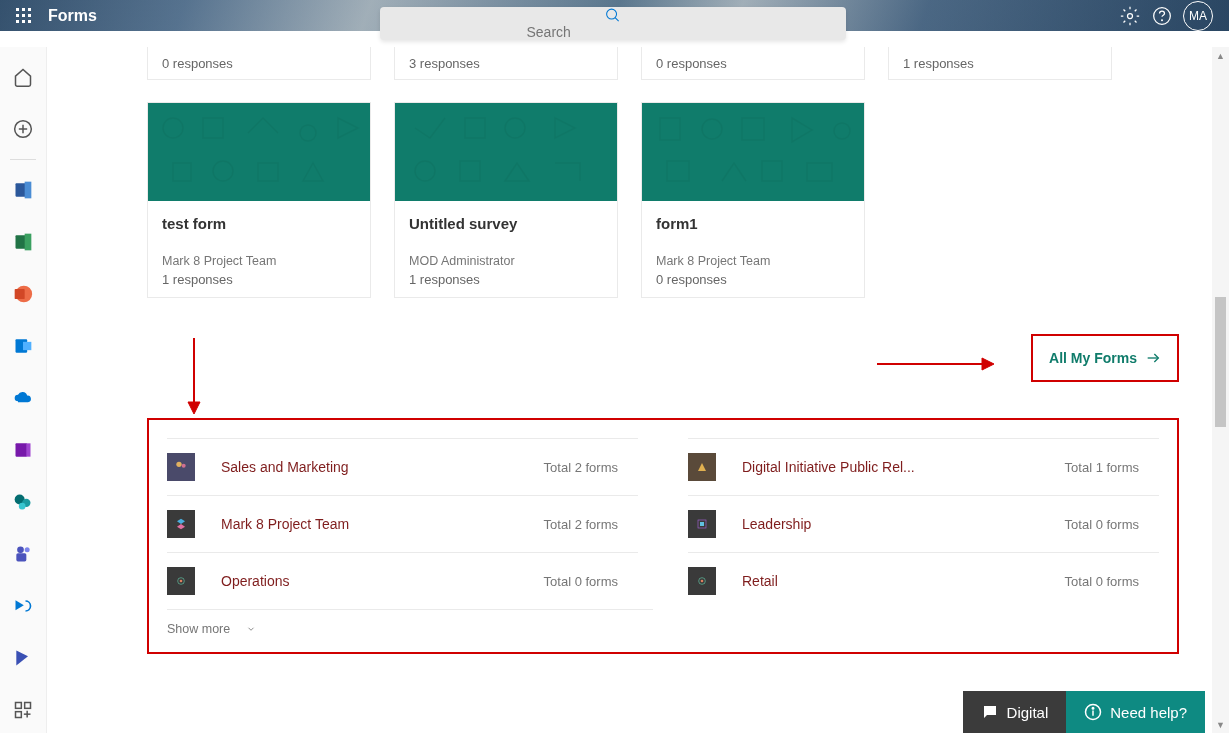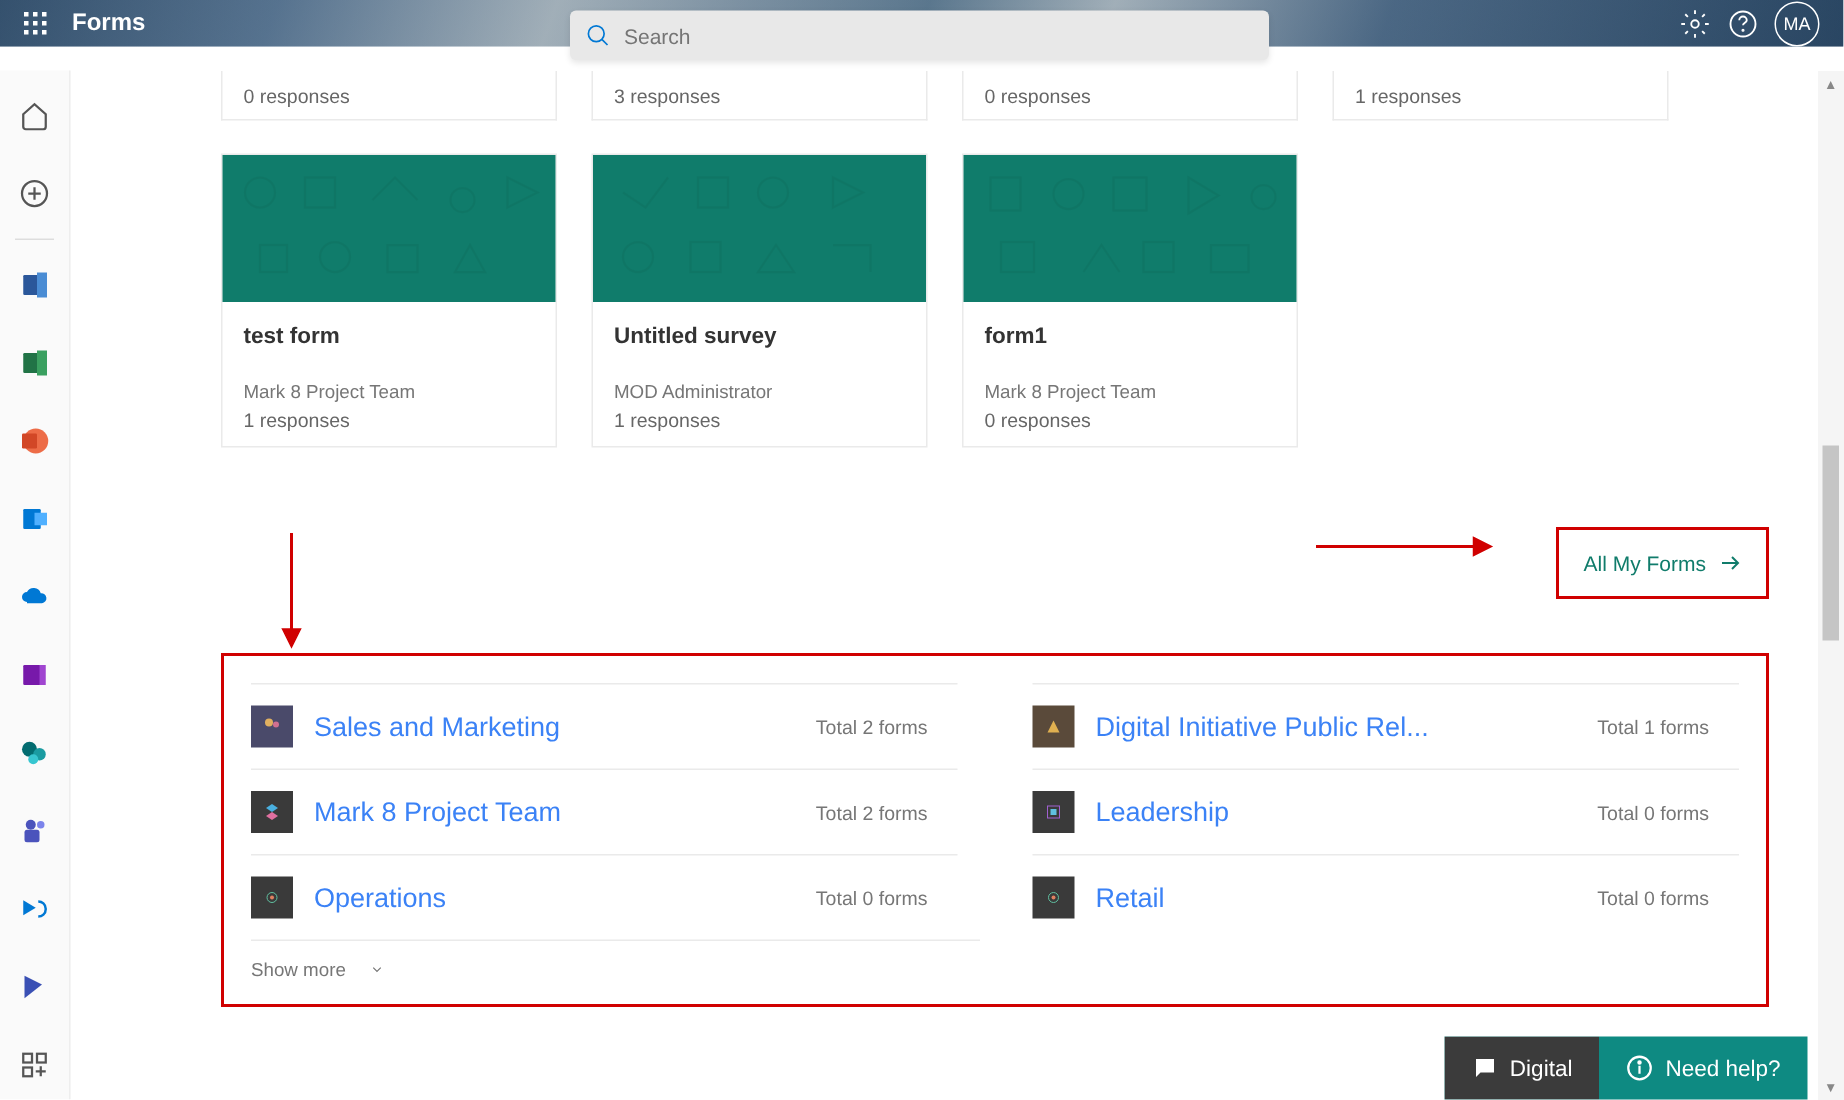--- a/index.html
+++ b/index.html
@@ -14,20 +14,21 @@
     linear-gradient(110deg, #3a5a7a 0%, #6a8aaa 15%, #d5e0e5 30%, #a0b5c5 40%, #7090a8 50%, #d5e0e5 60%, #5a7a9a 75%, #2a4a6a 100%);
   display: flex; align-items: center; padding: 10px 8px; color: #fff; position: relative;
 }
 .waffle { width: 32px; height: 32px; display: flex; align-items: center; justify-content: center; cursor: pointer; }
 .waffle svg { fill: #fff; }
 .app-title { margin-left: 8px; font-size: 16px; font-weight: 600; }
 .search-box {
   position: absolute; left: 380px; top: 7px; width: 466px; height: 33px;
   background: #e8e8e8; border-radius: 4px; display: flex; align-items: center; padding: 0 10px;
   box-shadow: 0 2px 4px rgba(0,0,0,0.1);
+  flex-direction: column;
 }
 .search-box svg { fill: none; stroke: #0078d4; stroke-width: 1.5; }
 .search-box input {
   flex: 1; border: none; background: transparent; font-size: 14px; color: #666;
   margin-left: 8px; outline: none;
 }
 .header-right { margin-left: auto; display: flex; align-items: center; gap: 10px; padding-right: 8px; }
 .header-icon { width: 22px; height: 22px; cursor: pointer; display: flex; align-items: center; justify-content: center; }
 .header-icon svg { stroke: #fff; fill: none; stroke-width: 1.5; }
 .avatar {
@@ -63,21 +64,21 @@
 .card-hero svg { position: absolute; opacity: 0.15; stroke: #0a5a4a; fill: none; stroke-width: 1.5; }
 .card-body { padding: 14px 14px 10px 14px; }
 .card-title { font-size: 15px; font-weight: 600; color: #333; margin-bottom: 22px; }
 .card-owner { font-size: 12.5px; color: #767676; margin-bottom: 4px; }
 .card-resp { font-size: 13px; color: #666; }
 
 
 .all-forms-row { display: flex; justify-content: flex-end; margin-top: 36px; margin-bottom: 36px; position: relative; }
 .all-forms-link {
   border: 2px solid #d00000; padding: 14px 16px; display: flex; align-items: flex-end; gap: 8px;
-  color: #107c6b; font-size: 14px; font-weight: 400; cursor: pointer; margin-top: 17px;
+  color: #107c6b; font-size: 14px; font-weight: 700; cursor: pointer;
 }
 .all-forms-link svg { stroke: #107c6b; fill: none; stroke-width: 2; }
 
 
 .arrow-h { position: absolute; left: 730px; top: 20px; }
 .arrow-h svg { stroke: #d00000; fill: #d00000; }
 .arrow-v { position: absolute; left: 35px; top: -82px; }
 .arrow-v svg { stroke: #d00000; fill: #d00000; }
 
 
@@ -88,21 +89,21 @@
 .group-row {
   display: flex; align-items: center; height: 57px; border-top: 1px solid #eaeaea;
   cursor: pointer;
 }
 .group-icon {
   width: 28px; height: 28px; background: #333; display: flex; align-items: center; justify-content: center;
 }
 .group-icon.g1 { background: #4a4a6a; }
 .group-icon.g2 { background: #5a4a3a; }
 .group-icon.g3 { background: #3a3a3a; }
-.group-name { margin-left: 14px; font-size: 18px; color: #3b82f6; flex: 1; }
+.group-name { margin-left: 26px; font-size: 14px; color: #7f1d1d; flex: 1; }
 .group-total { font-size: 13px; color: #767676; padding-right: 20px; }
 .show-more { font-size: 12.5px; color: #767676; padding: 12px 0 8px 0; display: flex; align-items: center; gap: 16px; cursor: pointer; border-top: 1px solid #eaeaea; width: 49%; }
 
 
 .bottom-buttons { position: absolute; right: 24px; bottom: 0; display: flex; }
 .btn-feedback { background: #3b3b3b; color: #fff; padding: 12px 18px; display: flex; align-items: center; gap: 8px; font-size: 15px; cursor: pointer; }
 .btn-help { background: #0e8a82; color: #ffffff; padding: 12px 18px; display: flex; align-items: center; gap: 8px; font-size: 15px; cursor: pointer; }
 
 
 .scrollbar-track { position: absolute; right: 0; top: 47px; bottom: 0; width: 17px; background: #f5f5f5; }

